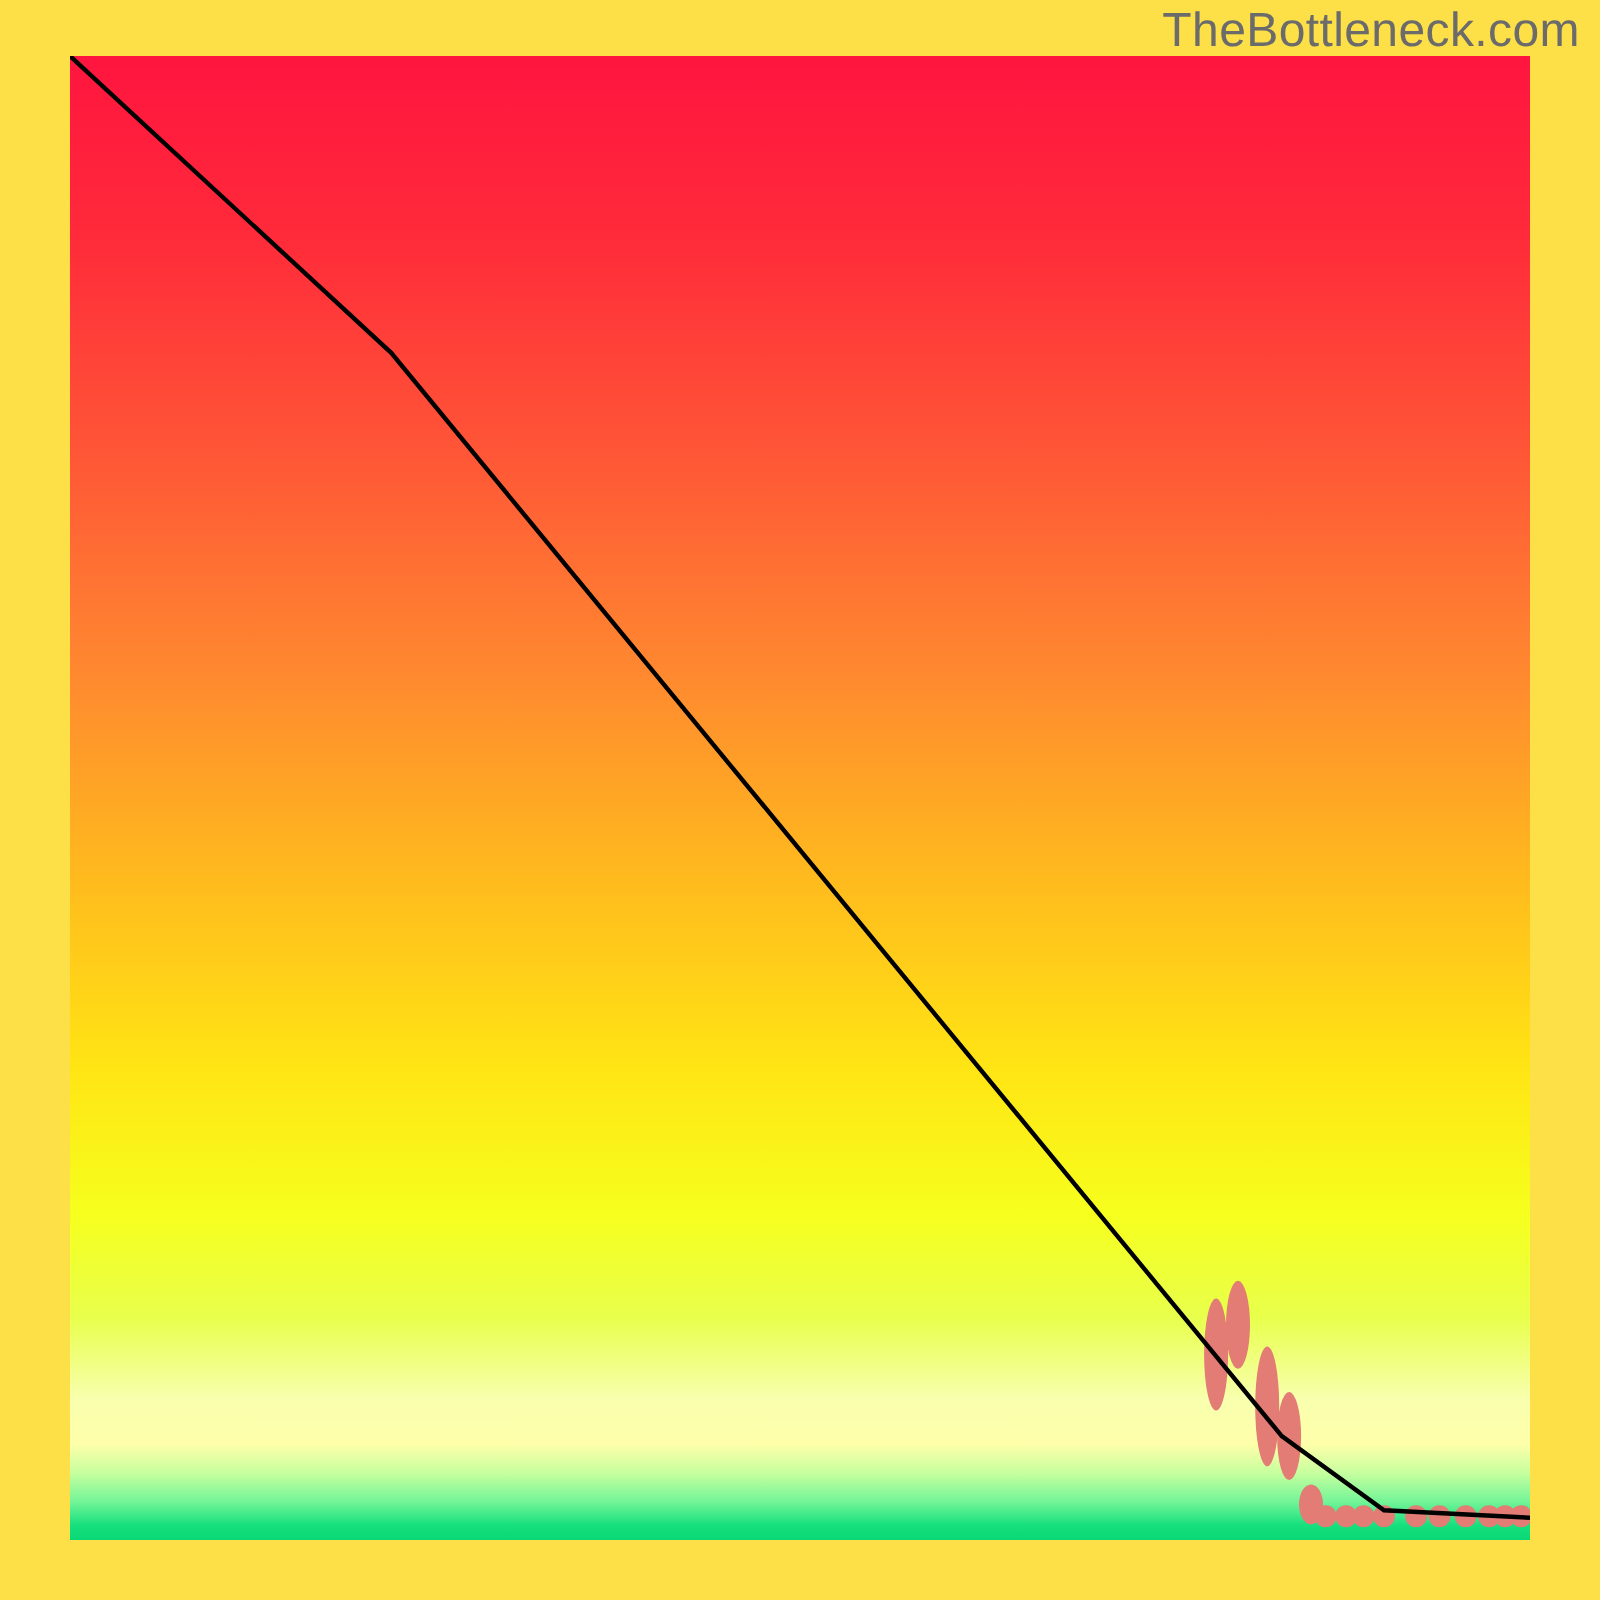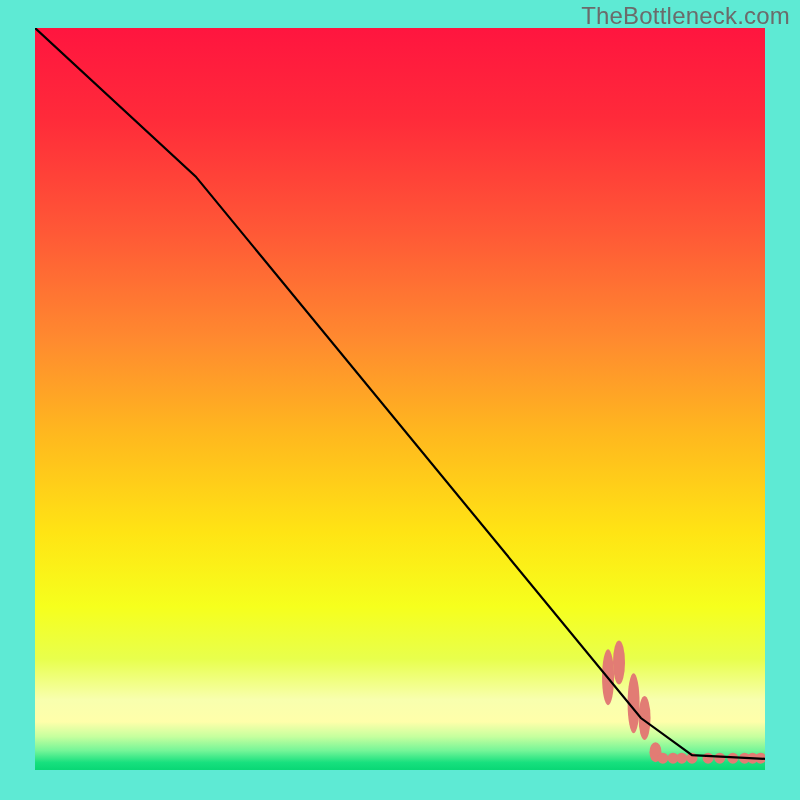--- a/index.html
+++ b/index.html
@@ -8,21 +8,21 @@
     width: 800px;
     height: 800px;
     background: #000;
     font-family: Arial, Helvetica, sans-serif;
     overflow: hidden;
   }
   .frame {
     position: relative;
     width: 800px;
     height: 800px;
-    background: #5eead4;
+    background: #fde047;
   }
   .watermark {
     position: absolute;
     top: 2px;
     right: 10px;
     color: #6b6b6b;
     font-size: 24px;
     font-weight: 500;
     letter-spacing: 0.2px;
     z-index: 5;

